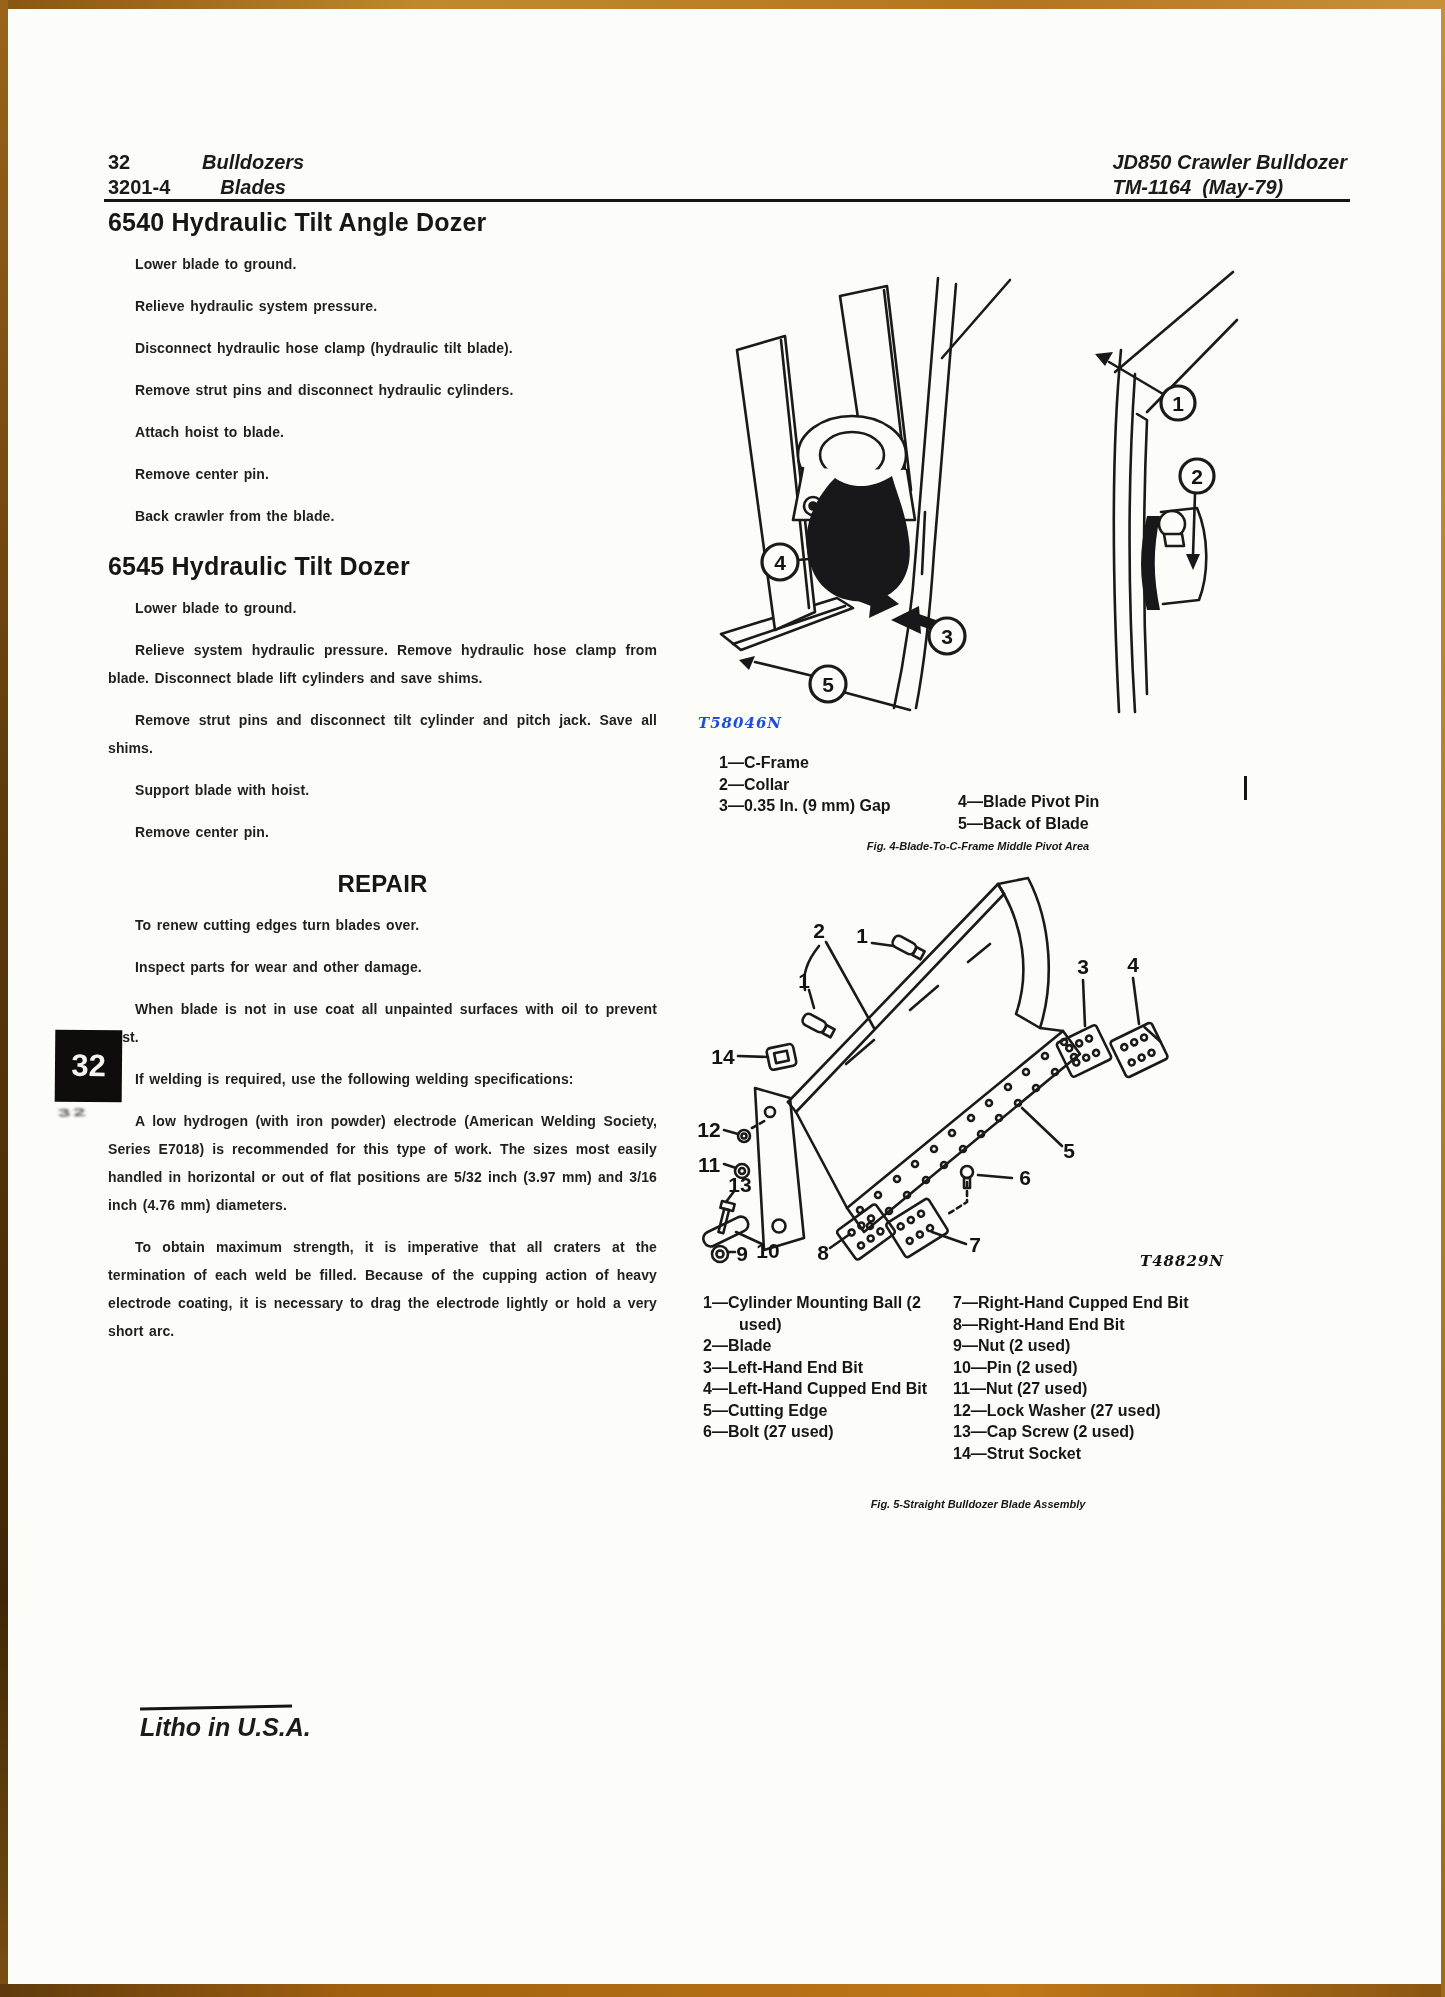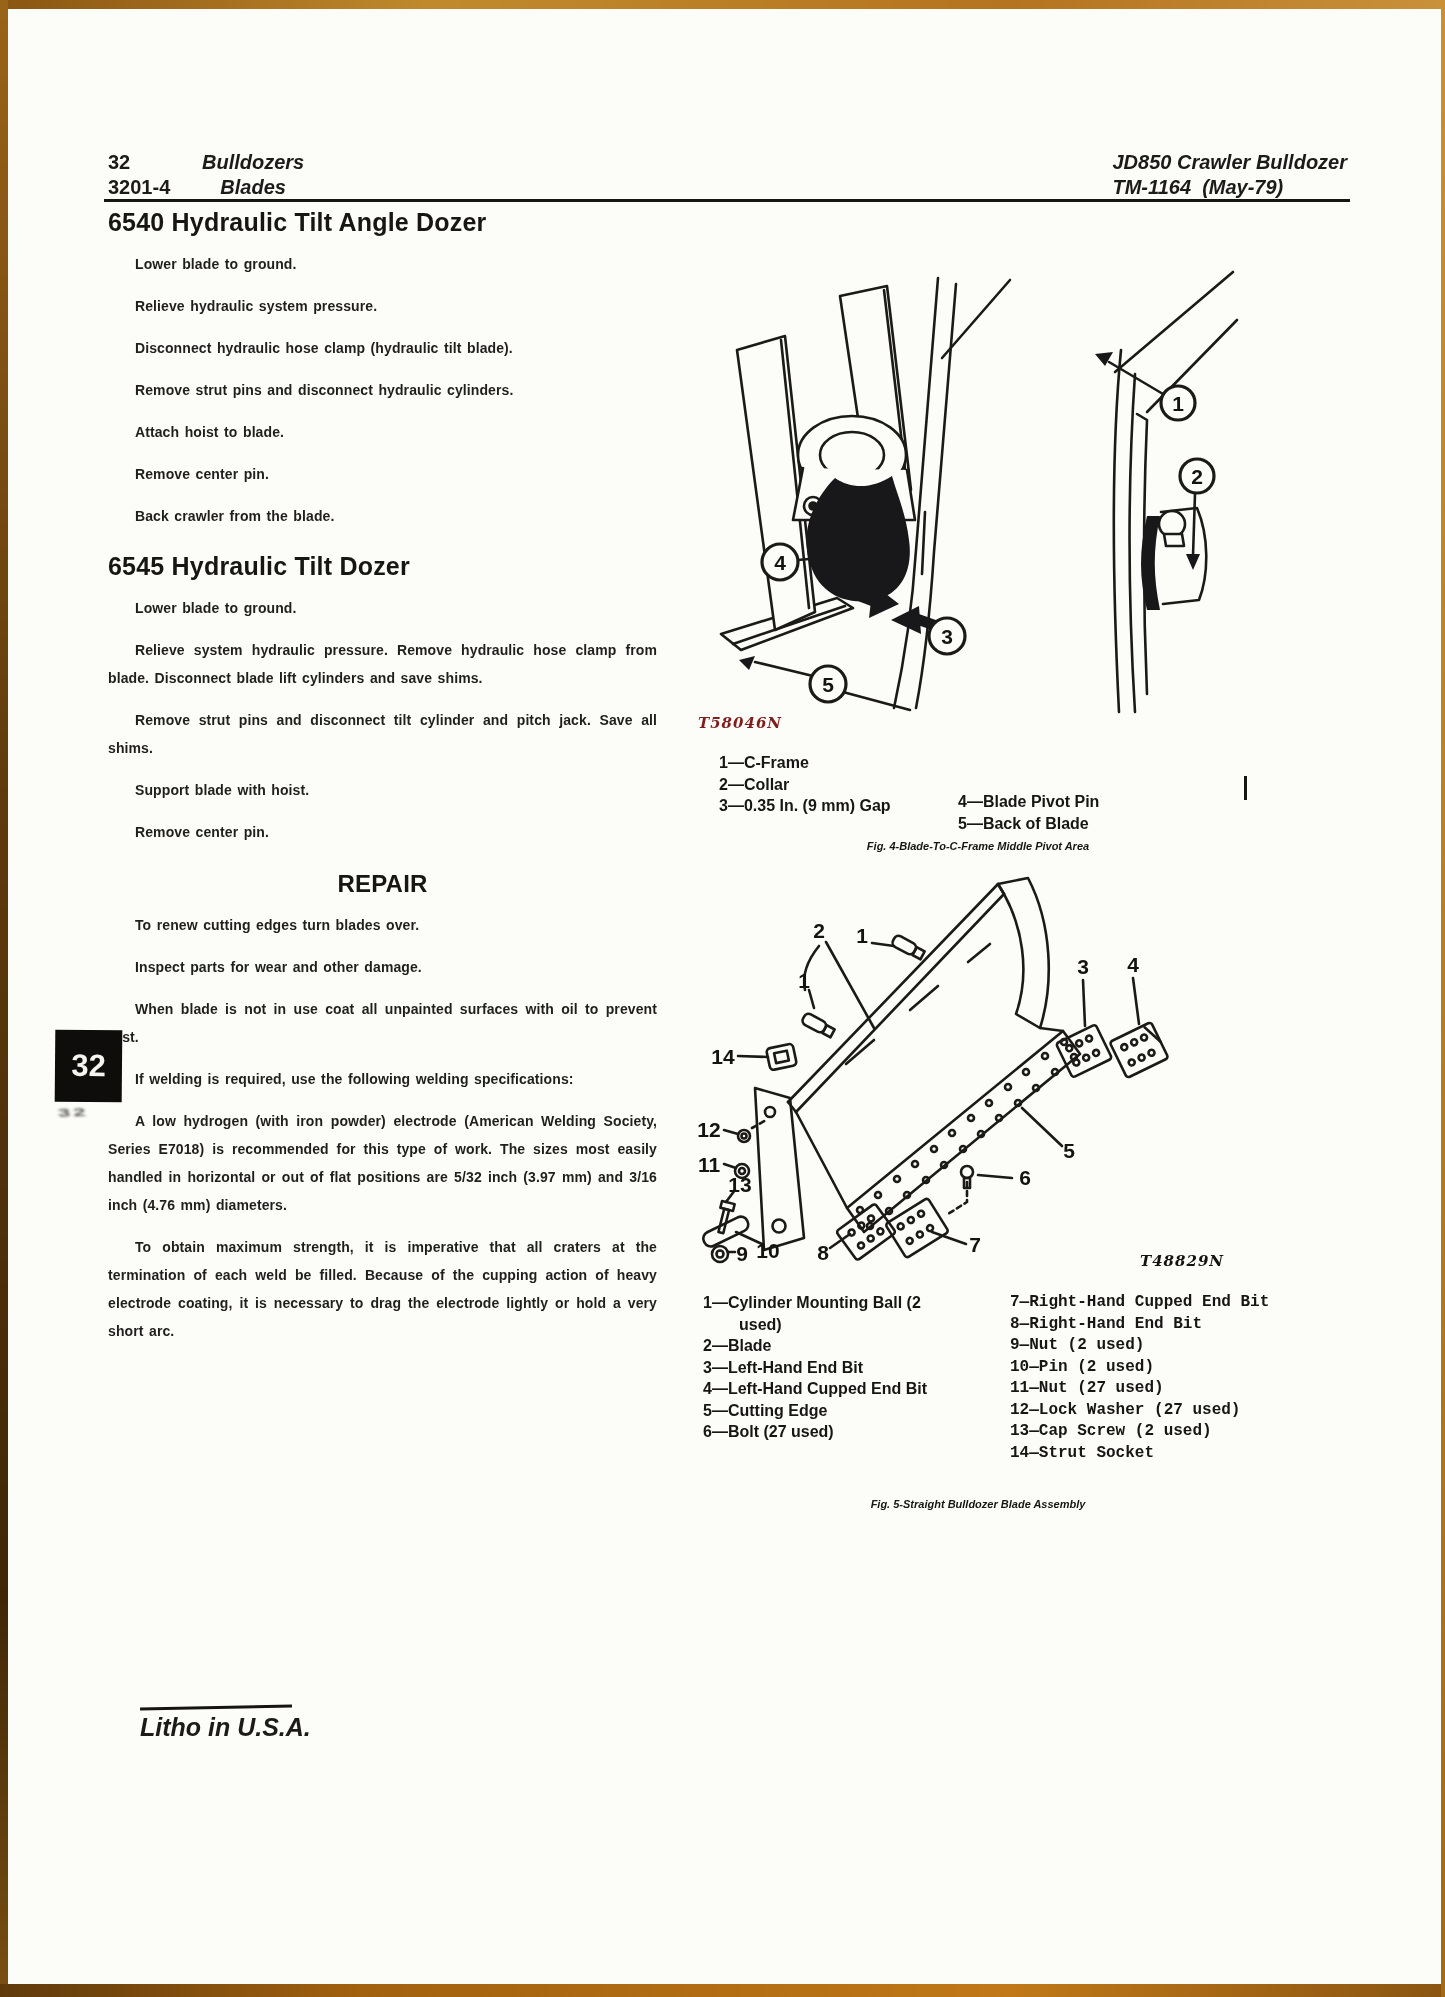--- a/index.html
+++ b/index.html
@@ -31,21 +31,21 @@
   }
   .col-left h2.first{margin-top:4px;}
   .col-left h2.center{text-align:center;margin-top:24px;font-size:24px;}
   .col-left p{
     font-size:14px;font-weight:bold;line-height:28px;margin:0 0 14px;
     text-align:justify;text-indent:27px;letter-spacing:.1px;word-spacing:1.5px;color:#201f1d;
   }
 
   
   .photo-id{font-family:"DejaVu Serif", serif;font-style:italic;font-weight:bold;
-    font-size:15px;letter-spacing:1px;color:#7f1d1d;}
+    font-size:15px;letter-spacing:1px;color:#1d4ed8;}
   .legend{font-size:16px;font-weight:bold;line-height:21.5px;color:#171614;}
   .legend div{padding-left:36px;text-indent:-36px;}
   .fig-caption{font-size:11px;font-weight:bold;font-style:italic;text-align:center;color:#171614;}
 
   
   .tab32{left:55px;top:1030px;width:67px;height:72px;background:#0e0d0c;color:#f5f4ef;
     display:flex;align-items:center;justify-content:center;font-size:31px;font-weight:bold;
     transform:rotate(.5deg);}
   .tab-smudge{left:58px;top:1100px;font-size:22px;font-weight:bold;color:#3a3732;
     transform:scaleY(.5) rotate(-4deg);filter:blur(1.6px);opacity:.85;letter-spacing:3px;}
@@ -347,21 +347,21 @@
 </svg>
 
 <div class="abs legend" style="left:703px;top:1292px;width:258px;">
   <div>1—Cylinder Mounting Ball (2 used)</div>
   <div>2—Blade</div>
   <div>3—Left-Hand End Bit</div>
   <div>4—Left-Hand Cupped End Bit</div>
   <div>5—Cutting Edge</div>
   <div>6—Bolt (27 used)</div>
 </div>
-<div class="abs legend" style="left:1010px;top:1292px;width:312px;font-family:Liberation Mono, monospace;">
+<div class="abs legend" style="left:953px;top:1292px;width:312px;">
   <div>7—Right-Hand Cupped End Bit</div>
   <div>8—Right-Hand End Bit</div>
   <div>9—Nut (2 used)</div>
   <div>10—Pin (2 used)</div>
   <div>11—Nut (27 used)</div>
   <div>12—Lock Washer (27 used)</div>
   <div>13—Cap Screw (2 used)</div>
   <div>14—Strut Socket</div>
 </div>
 <div class="abs fig-caption" style="left:692px;top:1498px;width:572px;">Fig. 5-Straight Bulldozer Blade Assembly</div>

